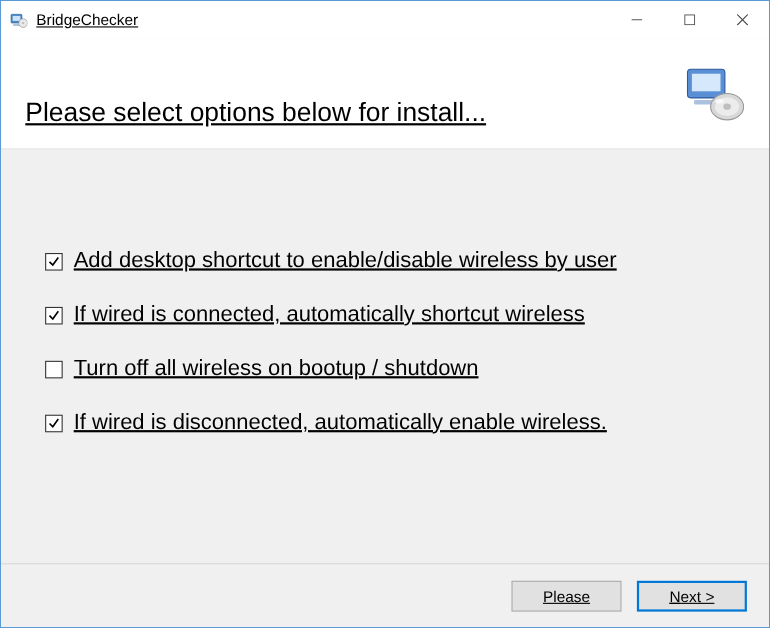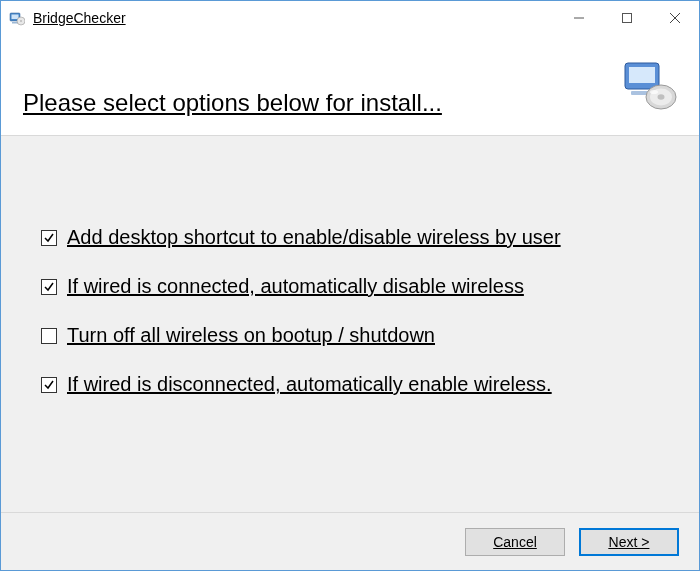--- a/index.html
+++ b/index.html
@@ -164,21 +164,21 @@
       </span>
       <span>Add desktop shortcut to enable/disable wireless by user</span>
     </div>
 
     <div class="option-row">
       <span class="chk checked">
         <svg width="12" height="12" viewBox="0 0 12 12">
             <path d="M2 6 L5 9 L10 2" fill="none" stroke="#000" stroke-width="1.5"></path>
           </svg>
       </span>
-      <span>If wired is connected, automatically disable wireless</span>
+      <span>If wired is connected, automatically shortcut wireless</span>
     </div>
 
     <div class="option-row">
       <span class="chk">
         
       </span>
       <span>Turn off all wireless on bootup / shutdown</span>
     </div>
 
     <div class="option-row">
@@ -186,20 +186,20 @@
         <svg width="12" height="12" viewBox="0 0 12 12">
             <path d="M2 6 L5 9 L10 2" fill="none" stroke="#000" stroke-width="1.5"></path>
           </svg>
       </span>
       <span>If wired is disconnected, automatically enable wireless.</span>
     </div>
 
   </div>
 
   <div class="footer">
-    <div class="btn">Cancel</div>
+    <div class="btn">Please</div>
     <div class="btn default">
       <span class="ul">N</span>
         <span>ext &gt;</span>
     </div>
   </div>
 
 </div>
 
 </body></html>

